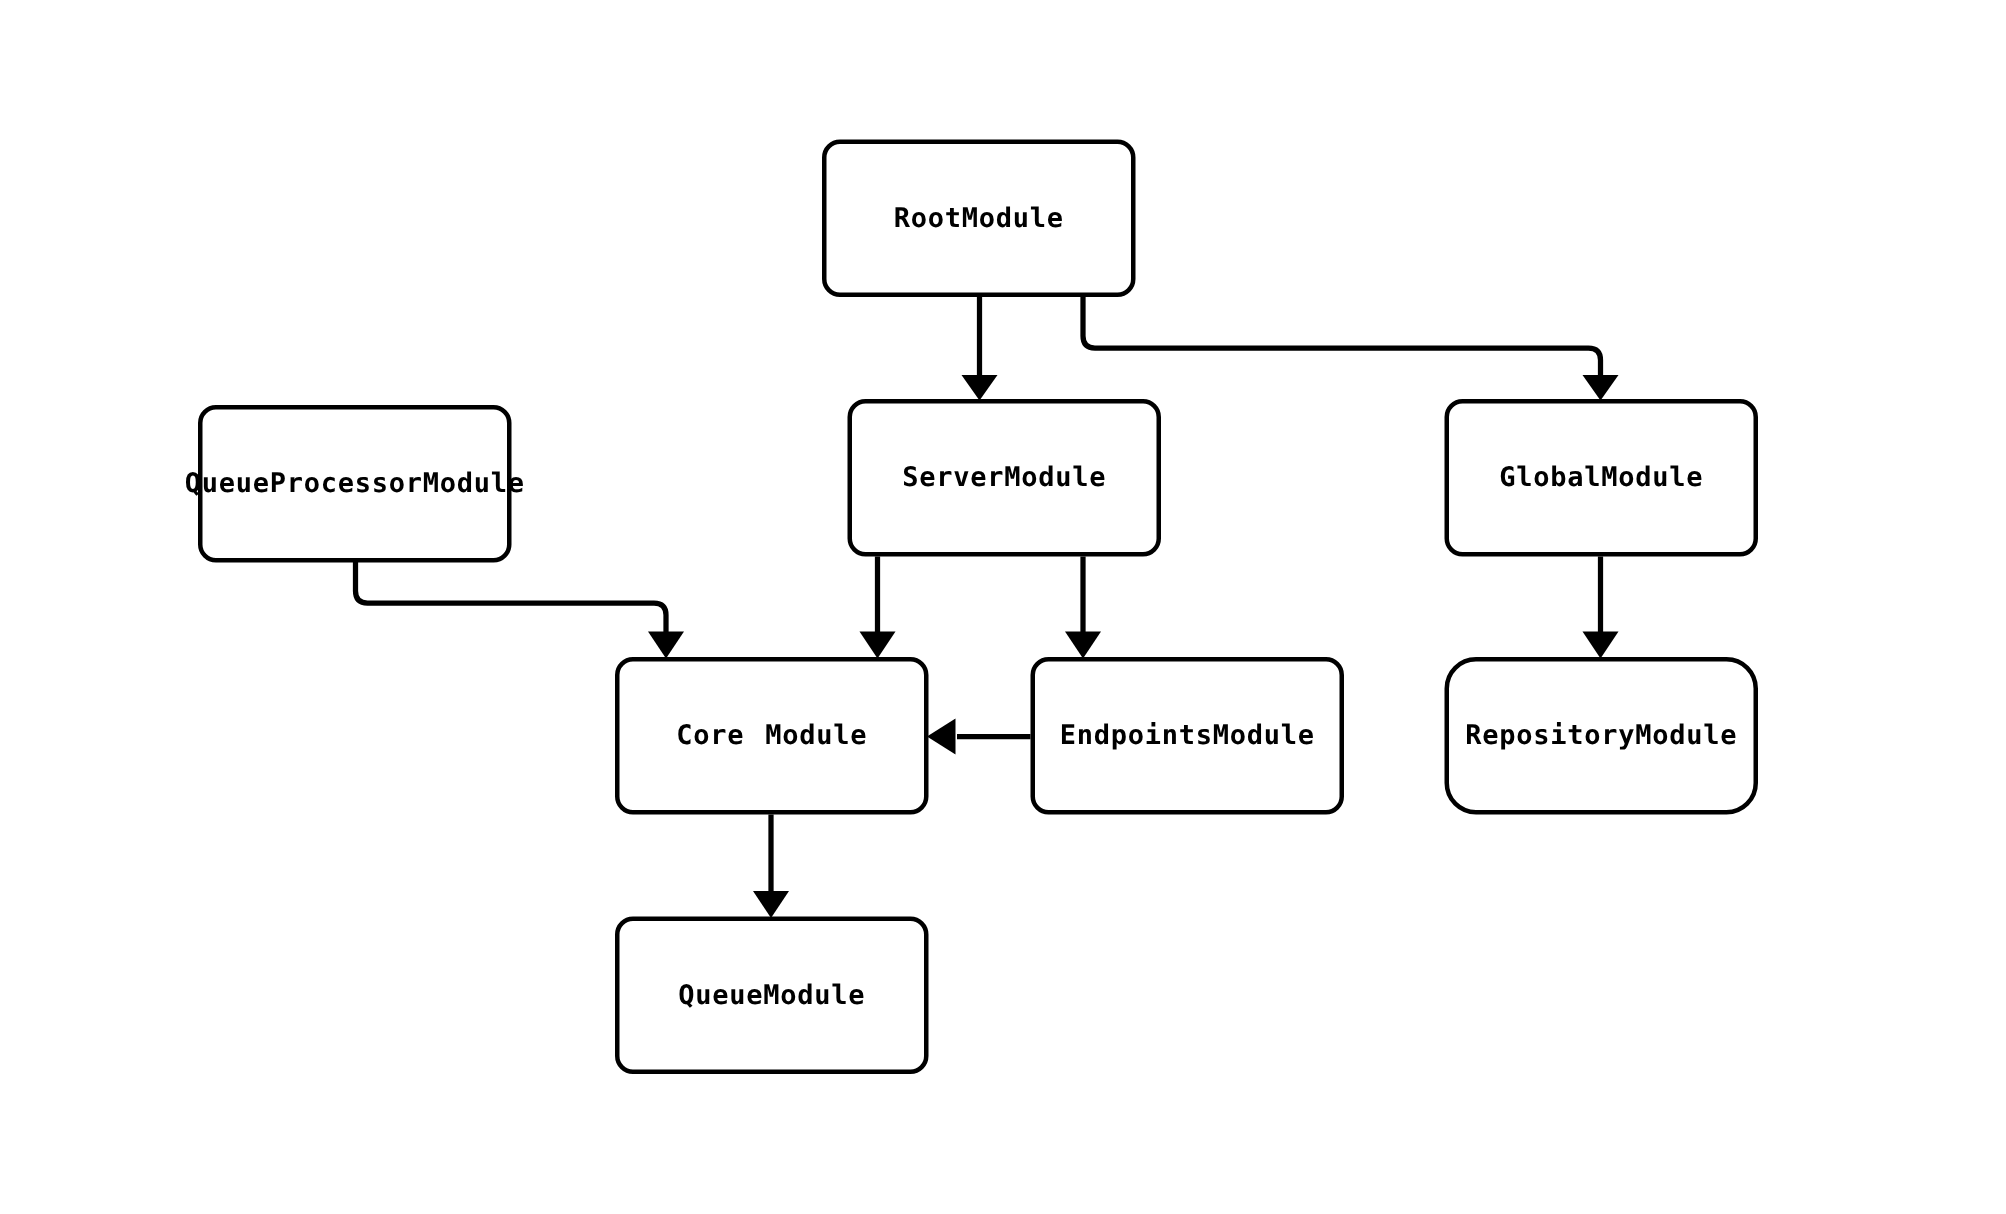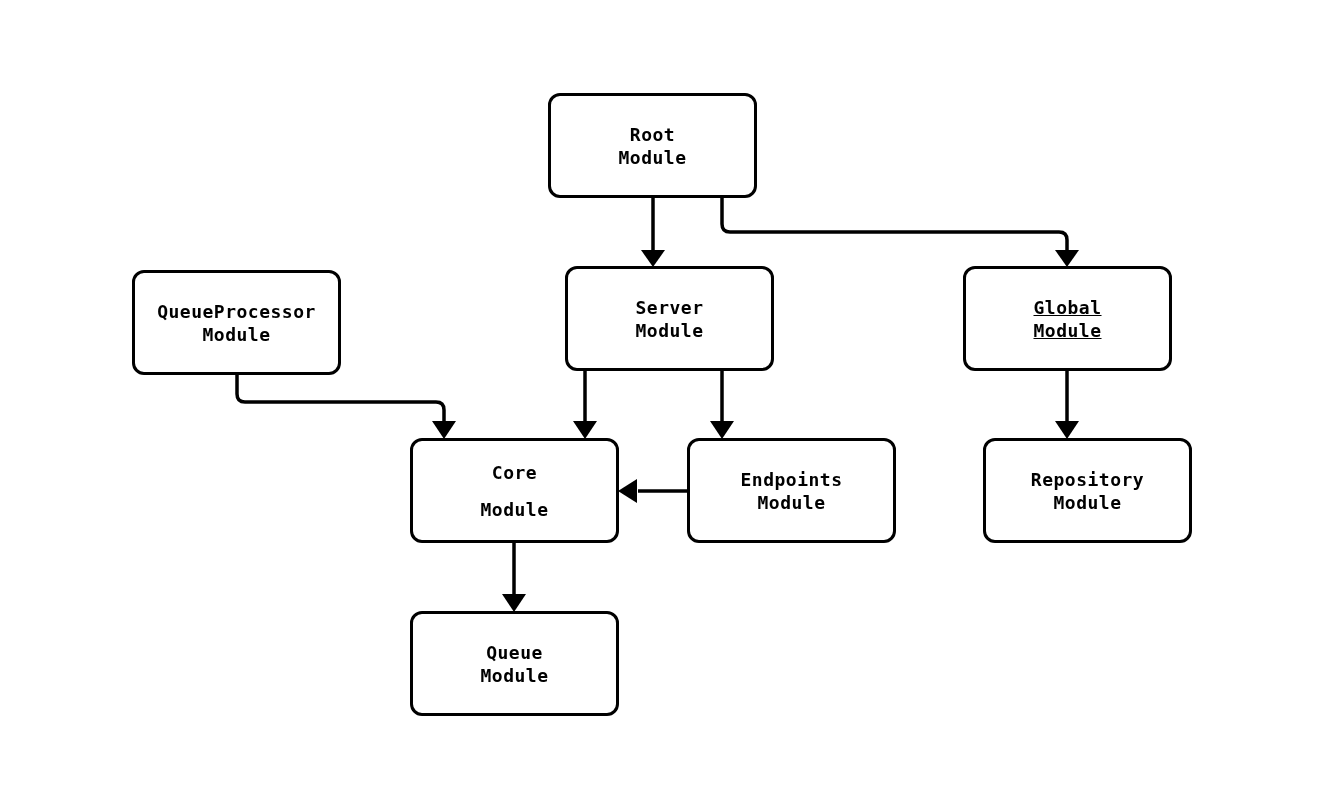--- a/index.html
+++ b/index.html
@@ -29,37 +29,37 @@
     stroke:none;
   }
   .node{
     position:absolute;
     width:209px;height:105px;
     box-sizing:border-box;
     background:var(--fill);
     border:3.5px solid var(--stroke);
     border-radius:12px;
     display:flex;
-    flex-direction:column;
+    flex-direction:row;
     align-items:center;
     justify-content:center;
     text-align:center;
     font-weight:bold;
     font-size:18px;
     line-height:23px;
     color:var(--stroke);
     letter-spacing:0.5px;
   }
   .node-root          {left:548px; top:93px;}
   .node-server        {left:548px; top:266px;margin-left:17px;}
   .node-queueprocessor{left:132px; top:270px;}
-  .node-global        {left:963px; top:266px;text-decoration:underline;}
+  .node-global        {left:963px; top:266px;}
   .node-core          {left:410px; top:438px;gap:14px;}
   .node-endpoints     {left:687px; top:438px;}
-  .node-repository    {left:983px; top:438px;}
+  .node-repository    {left:963px; top:438px;border-radius:21px;}
   .node-queue         {left:410px; top:611px;}
 </style>
 </head>
 <body>
 
 <div class="canvas">
 
   <svg class="edges-layer" viewBox="0 0 1337 809" aria-hidden="true">
 
     <path class="edge" d="M653,198 V251"></path>

